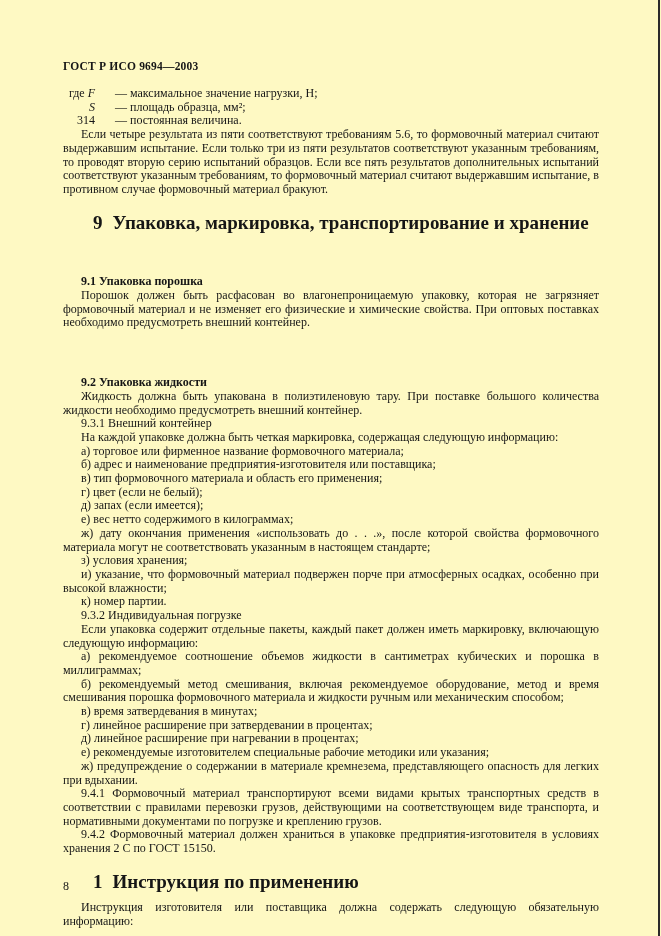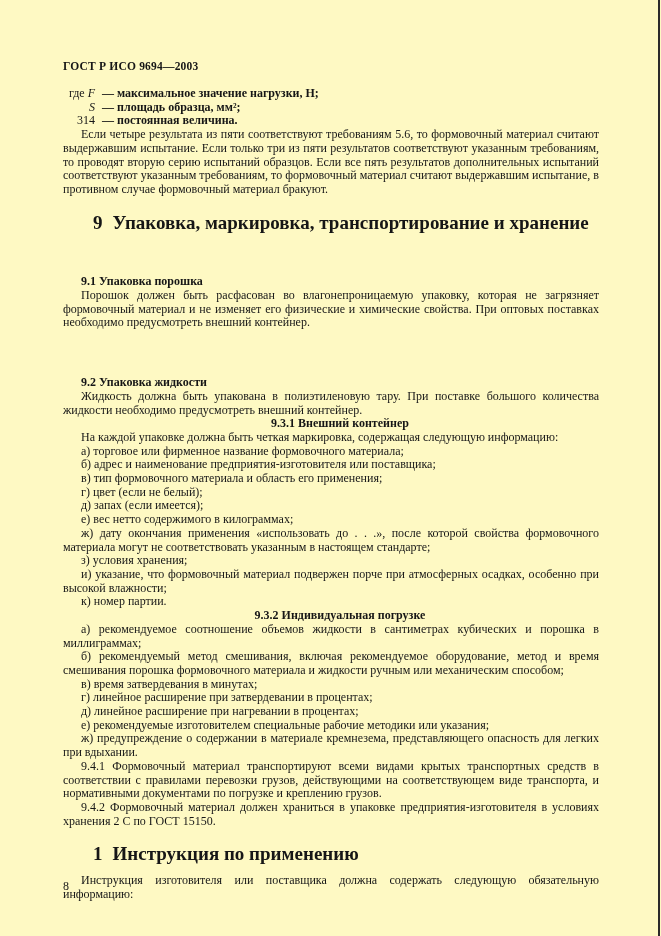--- a/index.html
+++ b/index.html
@@ -37,24 +37,24 @@
   .legend-line { display: flex; text-align: left; }
   .legend-line .term {
     display: inline-block;
     width: 32px;
     flex-shrink: 0;
     text-align: right;
     white-space: pre;
   }
   .legend-line .var { font-style: italic; }
   .legend-line .var.roman { font-style: normal; }
-  .legend-line .def { margin-left: 7px; font-weight: bold; }
+  .legend-line .def { margin-left: 20px; }
   .para { text-indent: 18px; }
   .subhead { font-weight: bold; text-indent: 18px; text-align: left; margin-top: 46px; }
-  .plainhead { text-indent: 18px; text-align: center; font-weight: bold; }
+  .plainhead { text-indent: 18px; text-align: left; }
   .section-heading {
     font-size: 19px;
     font-weight: bold;
     text-align: left;
     padding-left: 30px;
     margin-top: 19px;
     margin-bottom: 13px;
   }
   .section-heading .sec-num { margin-right: 10px; }
   .page-number {
@@ -108,20 +108,21 @@
     <p class="para">в) тип формовочного материала и область его применения;</p>
     <p class="para">г) цвет (если не белый);</p>
     <p class="para">д) запах (если имеется);</p>
     <p class="para">е) вес нетто содержимого в килограммах;</p>
     <p class="para">ж) дату окончания применения «использовать до . . .», после которой свойства формовочного материала могут не соответствовать указанным в настоящем стандарте;</p>
     <p class="para">з) условия хранения;</p>
     <p class="para">и) указание, что формовочный материал подвержен порче при атмосферных осадках, особенно при высокой влажности;</p>
     <p class="para">к) номер партии.</p>
 
     <p class="plainhead">9.3.2 Индивидуальная погрузке</p>
+    <p class="para">Если упаковка содержит отдельные пакеты, каждый пакет должен иметь маркировку, включающую следующую информацию:</p>
     <p class="para">а) рекомендуемое соотношение объемов жидкости в сантиметрах кубических и порошка в миллиграммах;</p>
     <p class="para">б) рекомендуемый метод смешивания, включая рекомендуемое оборудование, метод и время смешивания порошка формовочного материала и жидкости ручным или механическим способом;</p>
     <p class="para">в) время затвердевания в минутах;</p>
     <p class="para">г) линейное расширение при затвердевании в процентах;</p>
     <p class="para">д) линейное расширение при нагревании в процентах;</p>
     <p class="para">е) рекомендуемые изготовителем специальные рабочие методики или указания;</p>
     <p class="para">ж) предупреждение о содержании в материале кремнезема, представляющего опасность для легких при вдыхании.</p>
 
     <p class="para">9.4.1 Формовочный материал транспортируют всеми видами крытых транспортных средств в соответствии с правилами перевозки грузов, действующими на соответствующем виде транспорта, и нормативными документами по погрузке и креплению грузов.</p>
     <p class="para">9.4.2 Формовочный материал должен храниться в упаковке предприятия-изготовителя в условиях хранения 2 С по ГОСТ 15150.</p>

